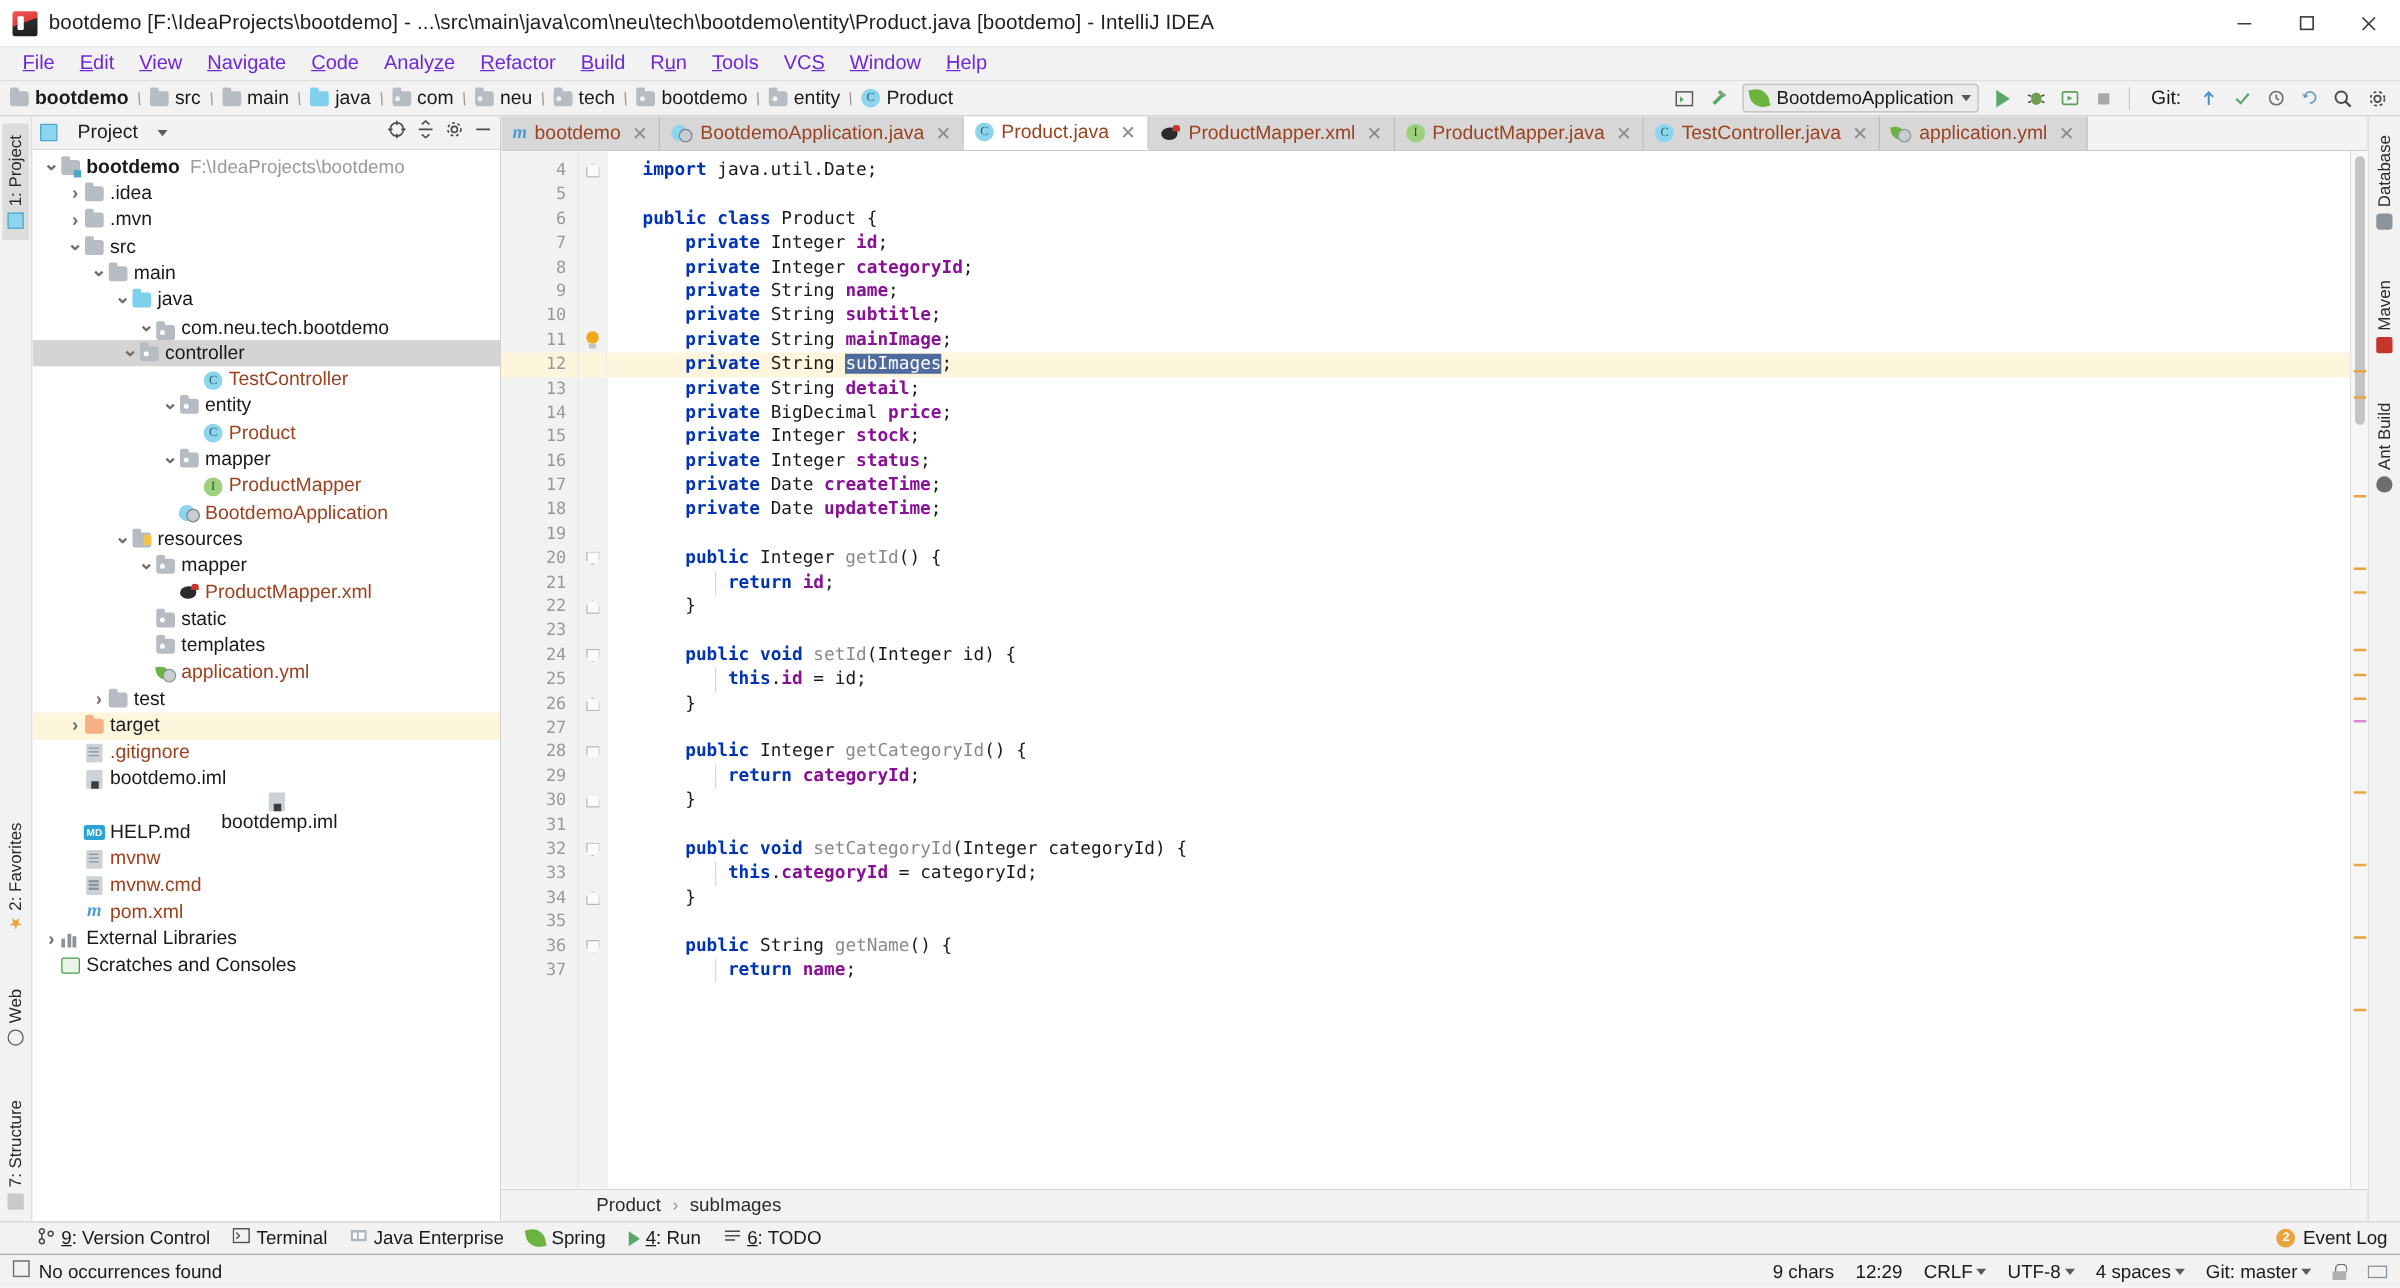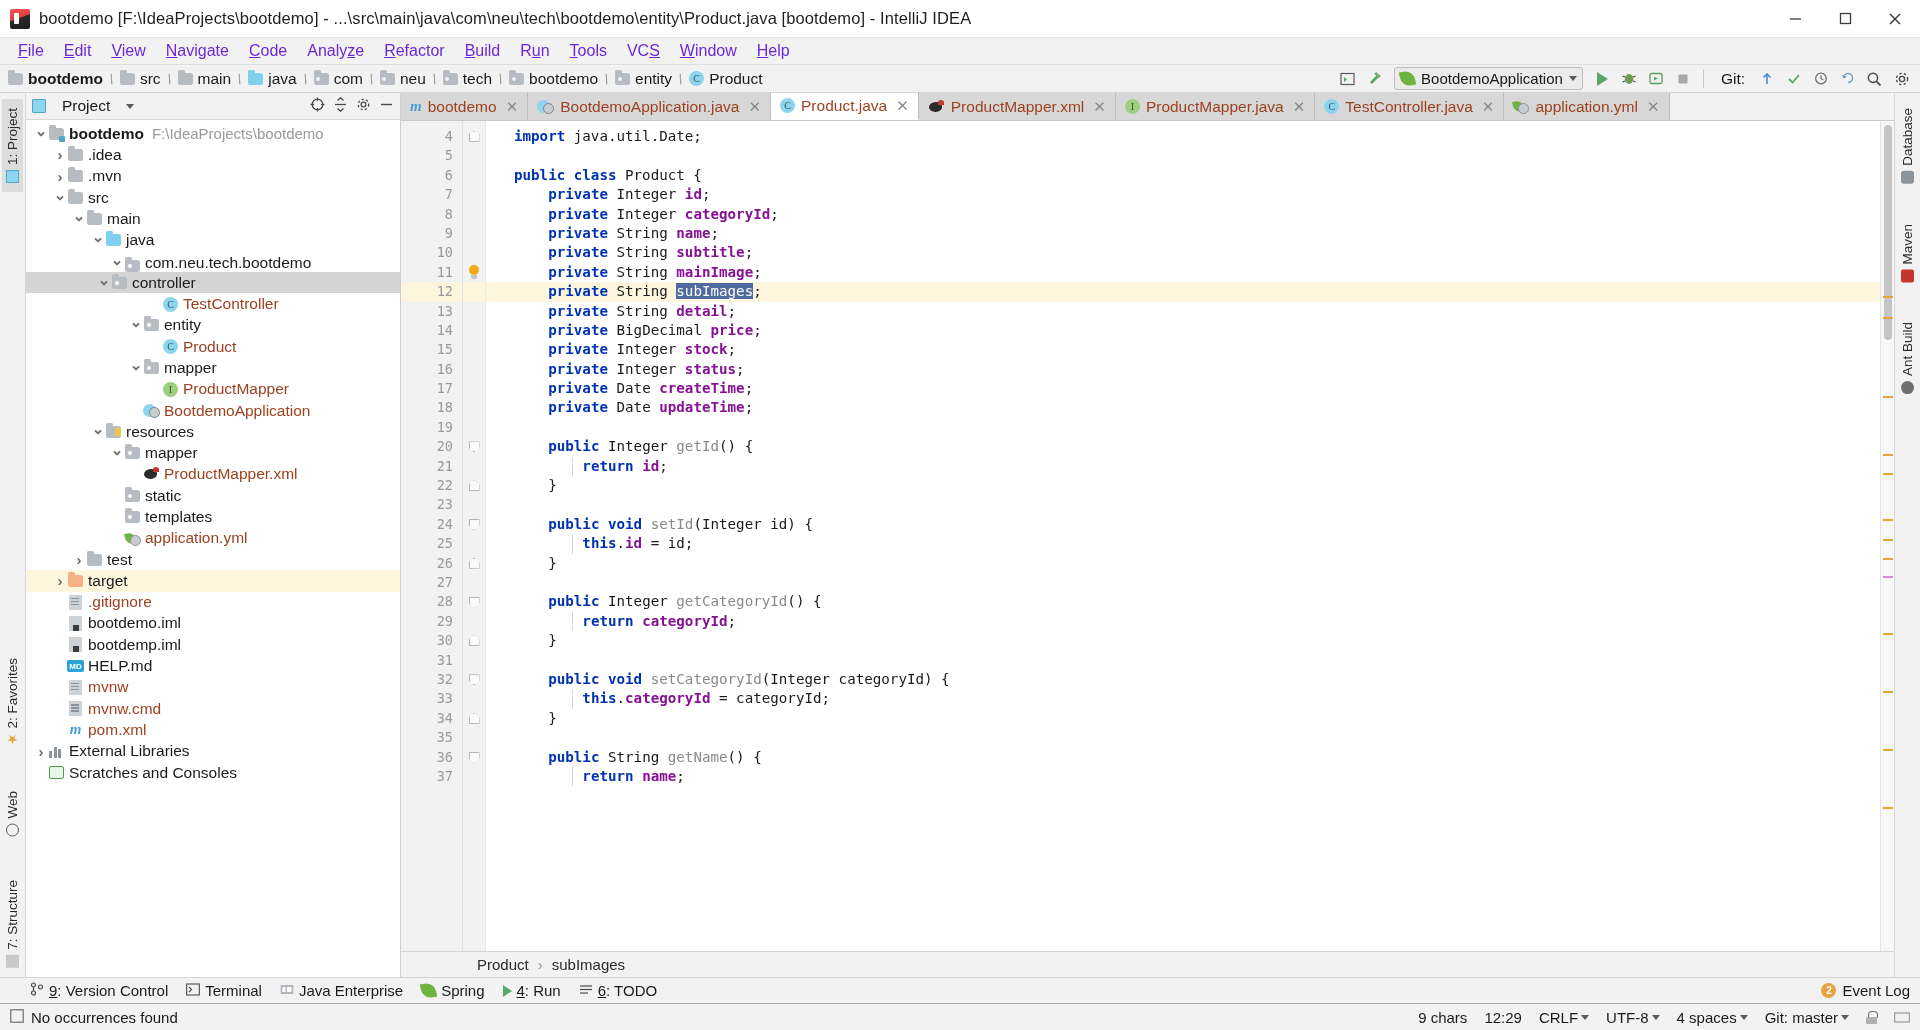--- a/index.html
+++ b/index.html
@@ -670,21 +670,21 @@
             </span>
             <span class="lbl org">.gitignore</span>
           </div>
           <div class="row" style="padding-left: 27px;">
             <span class="arrow"></span>
             <span class="ico">
               <span class="file-ico iml"></span>
             </span>
             <span class="lbl">bootdemo.iml</span>
           </div>
-          <div class="row" style="padding-left: 27px;">
+          <div class="row" style="padding-left: 27px; flex-direction: column;">
             <span class="arrow"></span>
             <span class="ico">
               <span class="file-ico iml"></span>
             </span>
             <span class="lbl">bootdemp.iml</span>
           </div>
           <div class="row" style="padding-left: 27px;">
             <span class="arrow"></span>
             <span class="ico">
               <span class="md-ico">MD</span>

